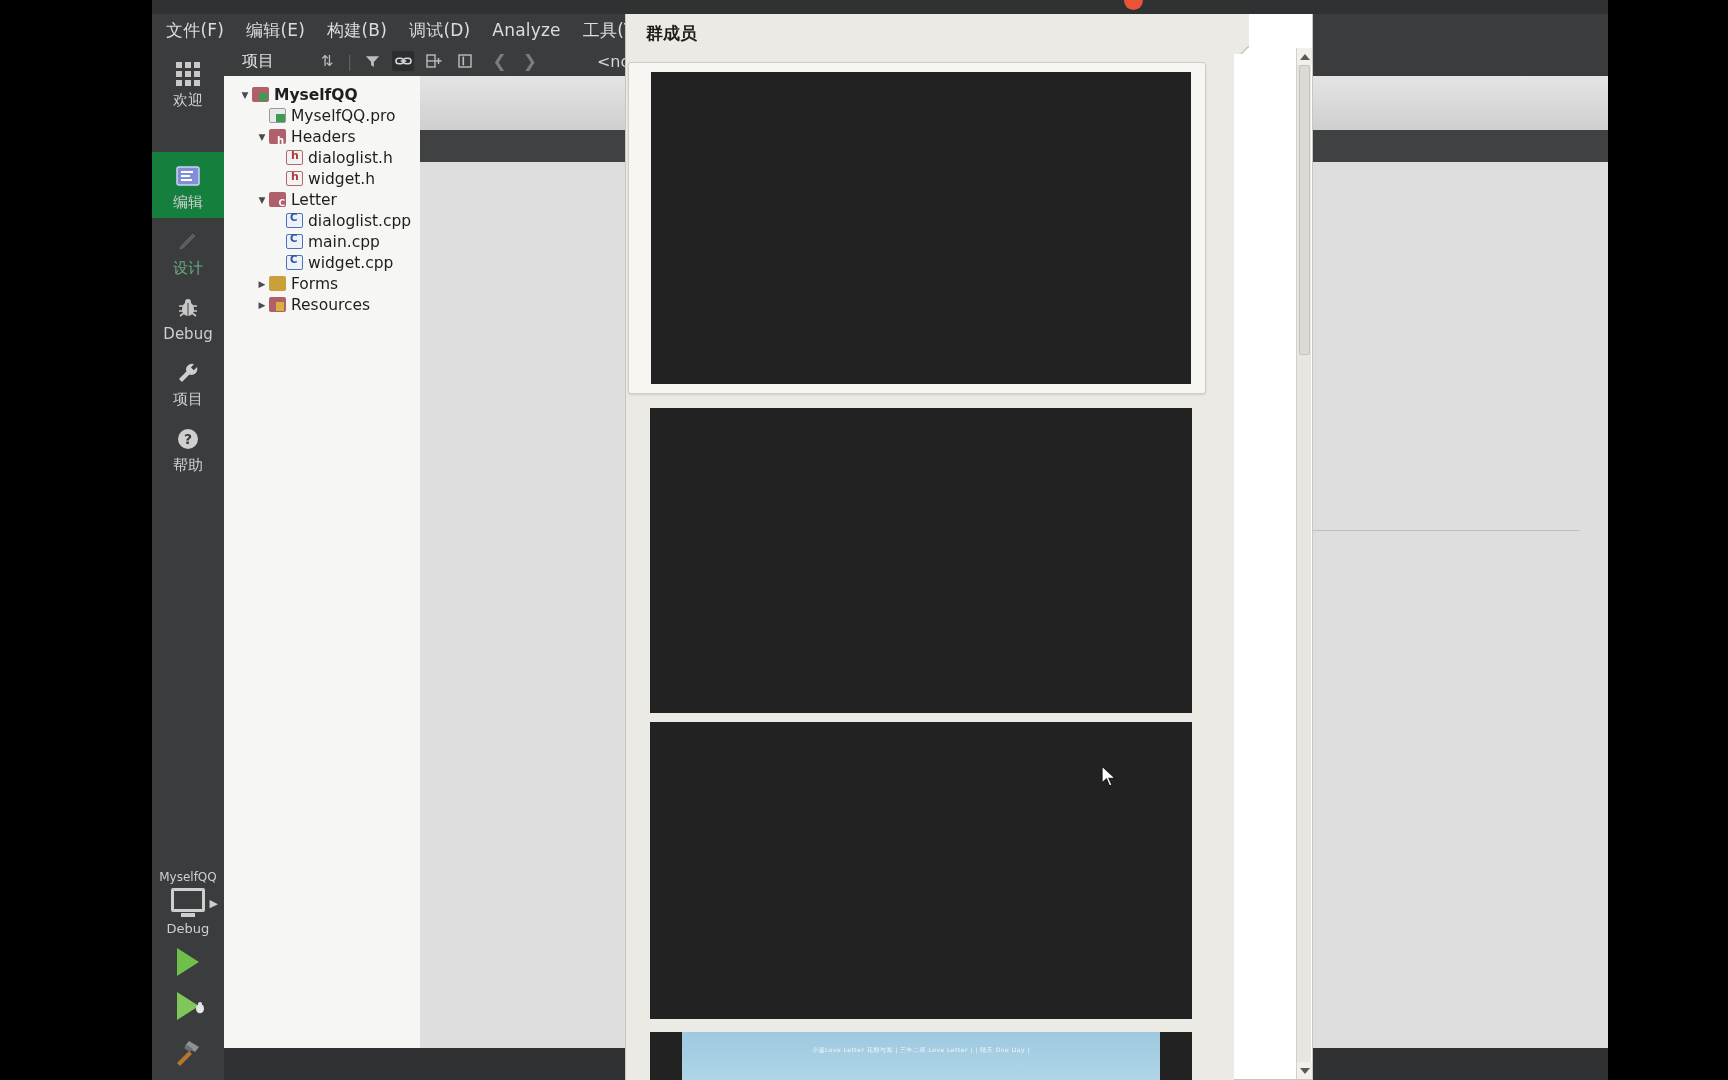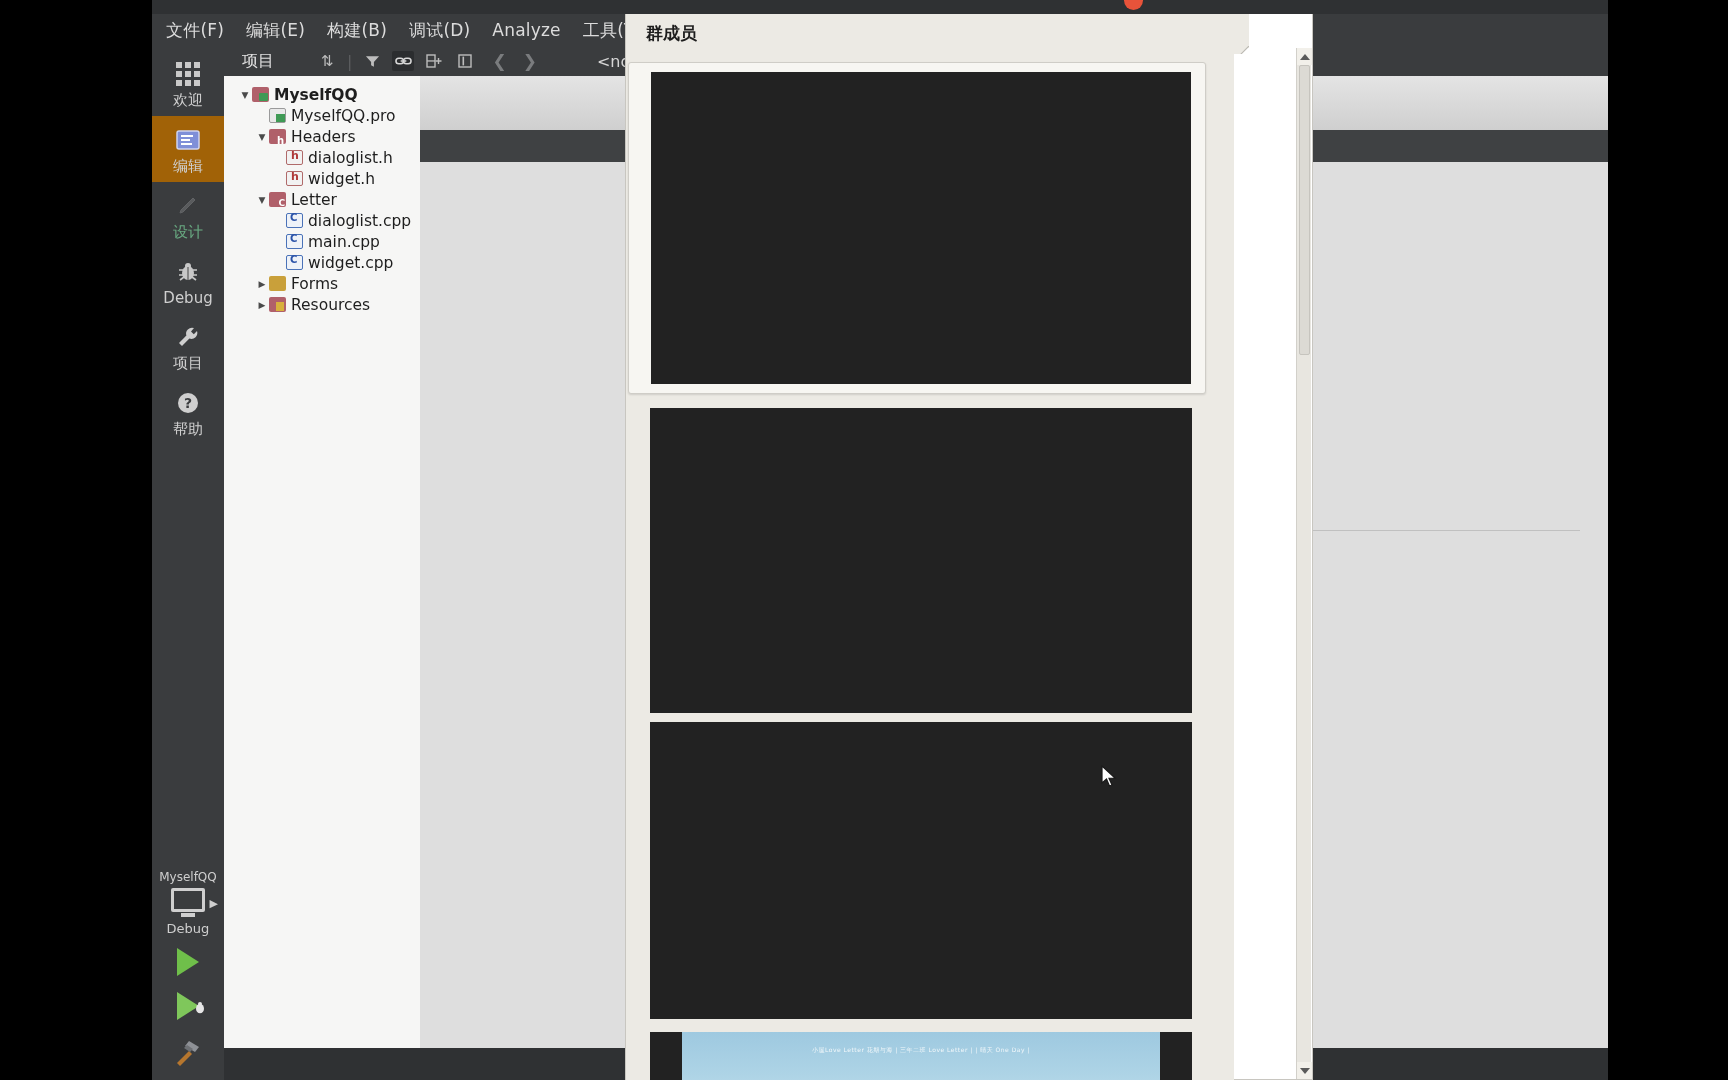--- a/index.html
+++ b/index.html
@@ -28,21 +28,21 @@
   .tb-icons { display: flex; align-items: center; gap: 9px; margin-left: 8px; }
   .tb-ico { width: 22px; height: 20px; display: flex; align-items: center; justify-content: center;
             color: #bdbdbd; font-size: 15px; }
   .tb-ico.active { background: #2b2d2f; border-radius: 2px; }
   .tb-nav { display: flex; gap: 16px; margin-left: 16px; color: #7a7c7e; font-size: 17px; }
   .tb-doc { margin-left: 60px; color: #d6d6d6; font-size: 16px; }
 
   
   .modebar { position: absolute; left: 0; top: 46px; width: 72px; height: 1034px; background: #3a3c3e; }
   .mode { width: 72px; padding: 10px 0 6px; text-align: center; color: #cfcfcf; }
-  .mode.selected { background: #a16207; }
+  .mode.selected { background: #15803d; margin-top: 36px; }
   .mode .micon { height: 28px; display: flex; align-items: center; justify-content: center; }
   .mode .mlabel { font-size: 15px; margin-top: 3px; color: #cfcfcf; }
   .mode.disabled .mlabel, .mode.disabled .micon { color: #86efac; opacity: .6; }
 
   .grid-ico { display: grid; grid-template-columns: repeat(3, 6px); grid-template-rows: repeat(3, 6px); gap: 3px; }
   .grid-ico i { background: #c9c9c9; display: block; width: 6px; height: 6px; }
 
   .runbar { position: absolute; left: 0; bottom: 0; width: 72px; padding-bottom: 10px; text-align: center; }
   .kitname { font-size: 12px; color: #cfcfcf; margin-bottom: 4px; }
   .monitor { width: 34px; height: 24px; border: 3px solid #cfcfcf; border-radius: 2px; margin: 0 auto; }

